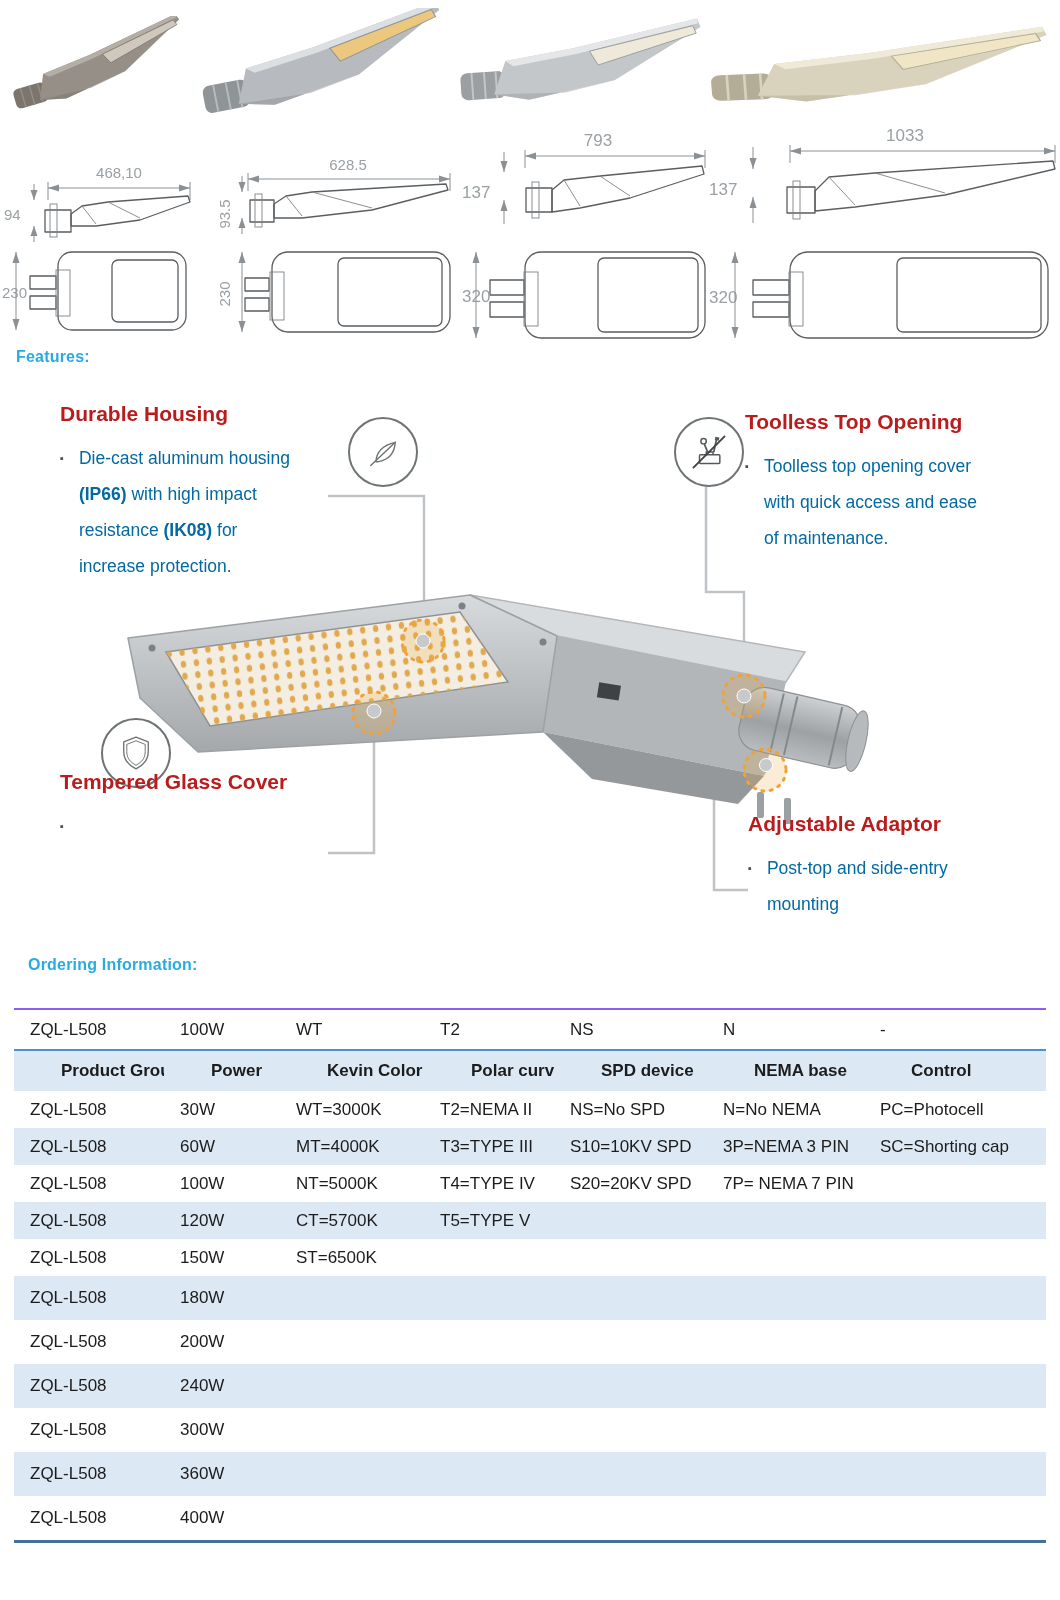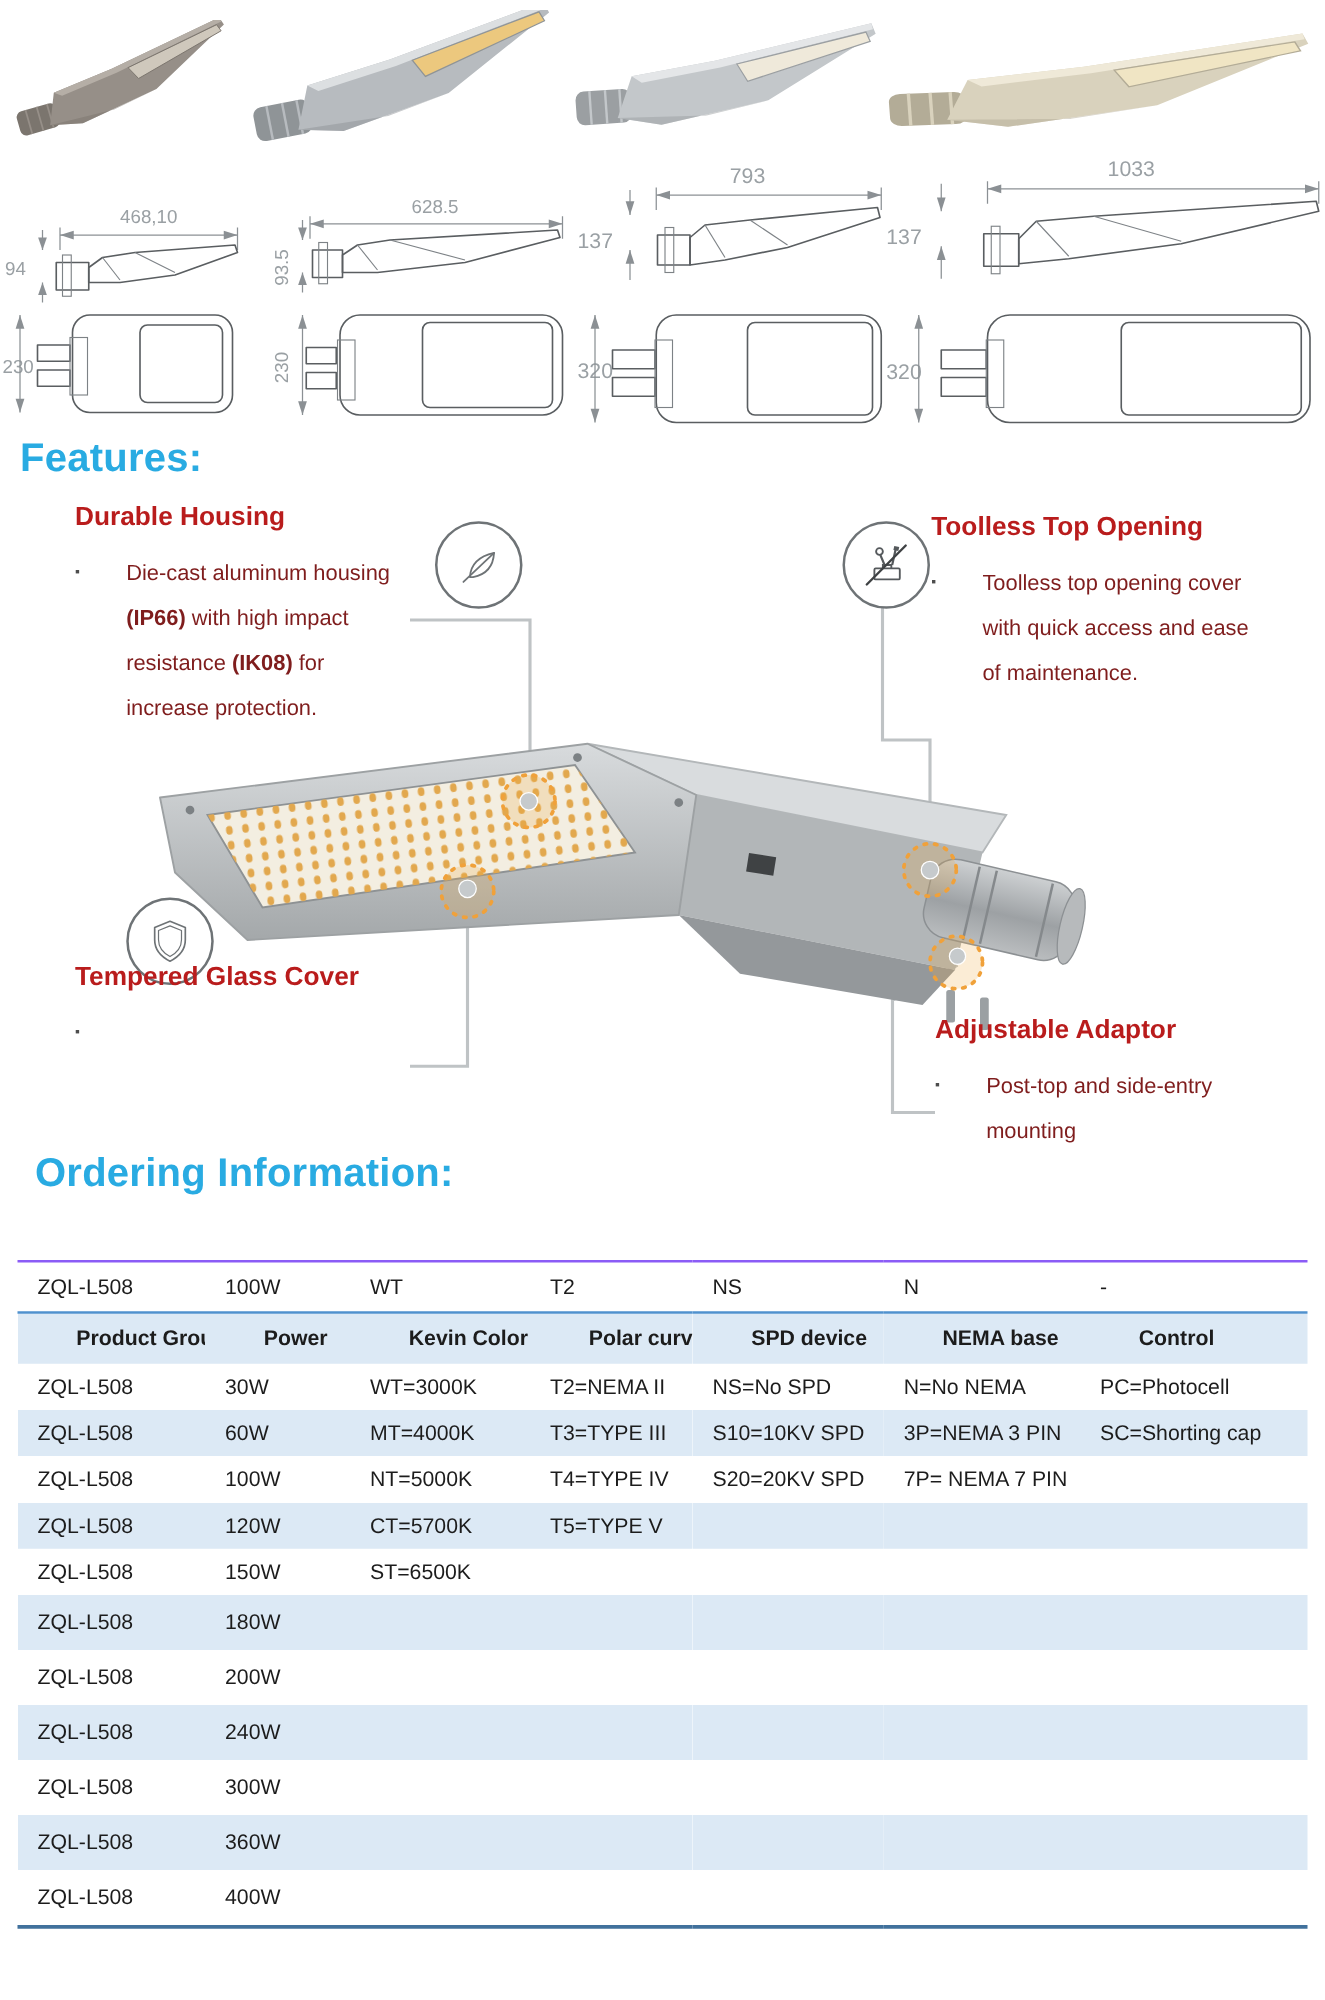--- a/index.html
+++ b/index.html
@@ -1,25 +1,25 @@
 <!DOCTYPE html>
 <html><head>
 <meta charset="utf-8">
 <style>
   html,body{margin:0;padding:0;background:#fff;}
   #page{position:relative;width:1060px;height:1600px;background:#fff;overflow:hidden;
         font-family:"Liberation Sans",sans-serif;color:#333;}
   .abs{position:absolute;}
   
-  .blue-head{font-size:32px;font-weight:bold;color:#29abe2;letter-spacing:0.2px;}
+  .blue-head{font-size:16px;font-weight:bold;color:#29abe2;letter-spacing:0.2px;}
   
   .feat-title{font-size:21px;font-weight:bold;color:#b91c1c;}
   .feat-bullet{display:flex;gap:15px;margin-top:14px;}
   .bq{color:#4d4d4d;font-size:11px;line-height:36px;flex:0 0 auto;}
-  .feat-text{font-size:17.5px;color:#7f1d1d;line-height:36px;margin-left:22px;}
+  .feat-text{font-size:17.5px;color:#0369a1;line-height:36px;}
   .icon-circle{width:66px;height:66px;border:2px solid #6e7376;border-radius:50%;
                display:flex;align-items:center;justify-content:center;background:#fff;}
   
   .dwg text{font-family:"Liberation Sans",sans-serif;font-size:15px;fill:#9aa0a4;}
   .dwg .ol{fill:none;stroke:#5a5e61;stroke-width:1.3;stroke-linejoin:round;}
   .dwg .thin{fill:none;stroke:#7d8286;stroke-width:0.9;}
   .dwg .dim{stroke:#8b9094;stroke-width:1;fill:none;}
   .dwg .ah{fill:#8b9094;stroke:none;}
   
   .leader{fill:none;stroke:#bfc3c5;stroke-width:2.5;}
@@ -303,21 +303,21 @@
       </div>
   </div>
   <div class="abs" style="left:748px;top:812px;width:260px">
     <div class="feat-title">Adjustable Adaptor</div>
     <div class="feat-bullet">
         <span class="bq">▪</span>
       <div class="feat-text">Post-top and side-entry<br>mounting</div>
       </div>
   </div>
 
-  <div class="abs blue-head" style="left:28px;top:920px">Ordering Information:</div>
+  <div class="abs blue-head" style="left:28px;top:956px">Ordering Information:</div>
 
   <div class="abs" style="left:14px;top:1008px">
     <table class="order">
       <colgroup>
         <col style="width:150px">
           <col style="width:116px">
           <col style="width:144px">
         <col style="width:130px">
           <col style="width:153px">
           <col style="width:157px">

